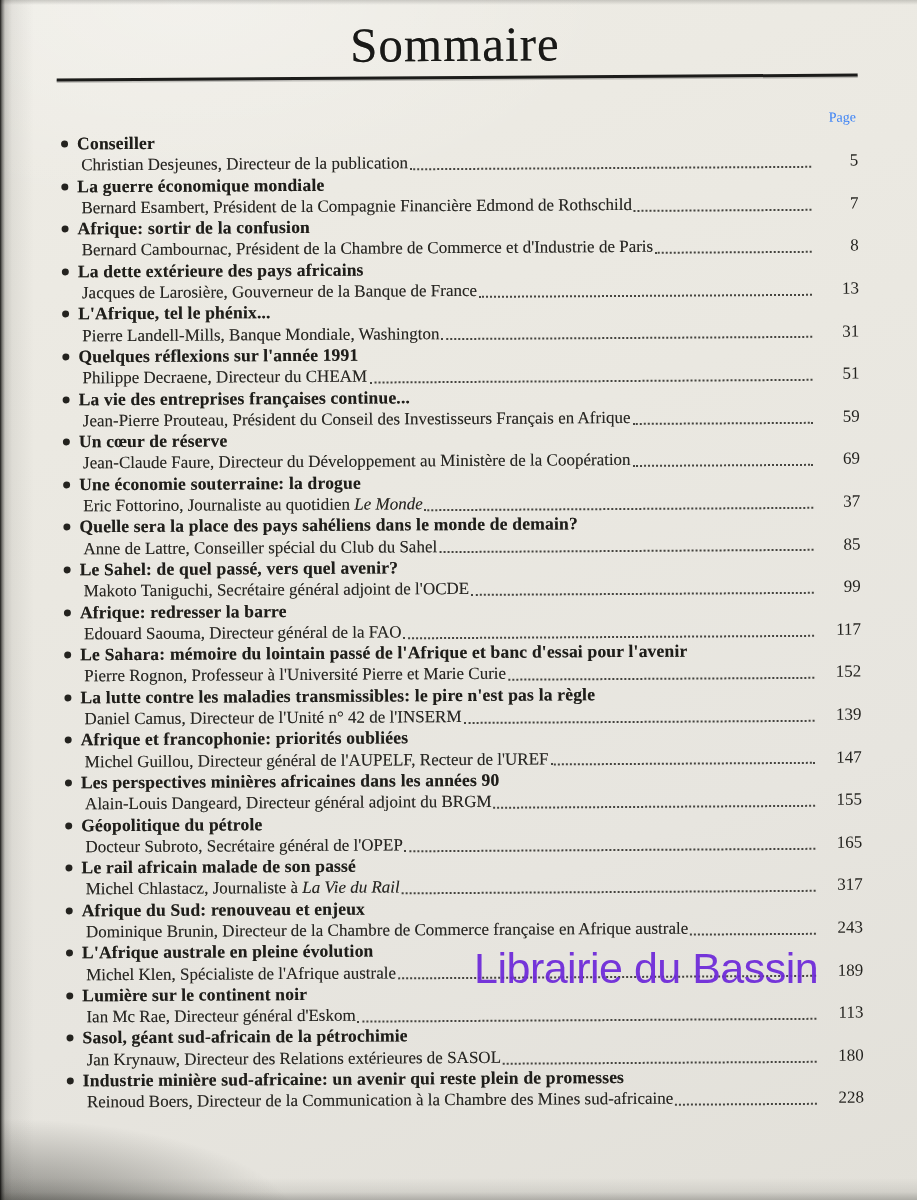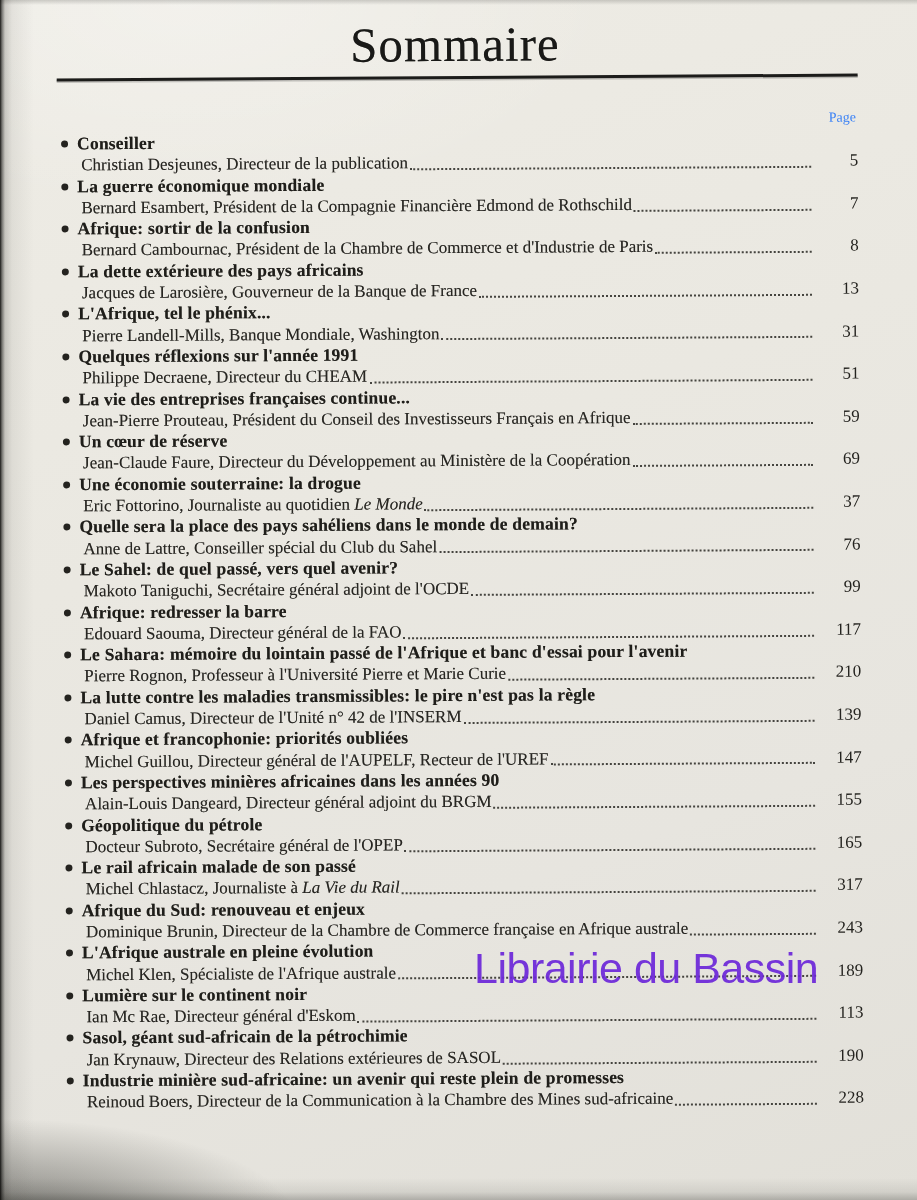--- a/index.html
+++ b/index.html
@@ -160,21 +160,21 @@
   </div>
 
   <div class="entry">
     <div class="trow">
       <span class="bullet"></span>
       <span class="etitle">Quelle sera la place des pays sahéliens dans le monde de demain?</span>
     </div>
     <div class="arow">
       <span class="eauthor"><span>Anne de Lattre, Conseiller spécial du Club du Sahel</span><i></i></span>
       <span class="leader"></span>
-      <span class="epage">76</span>
+      <span class="epage">85</span>
     </div>
   </div>
 
   <div class="entry">
     <div class="trow">
       <span class="bullet"></span>
       <span class="etitle">Le Sahel: de quel passé, vers quel avenir?</span>
     </div>
     <div class="arow">
       <span class="eauthor"><span>Makoto Taniguchi, Secrétaire général adjoint de l'OCDE</span><i></i></span>
@@ -196,21 +196,21 @@
   </div>
 
   <div class="entry">
     <div class="trow">
       <span class="bullet"></span>
       <span class="etitle">Le Sahara: mémoire du lointain passé de l'Afrique et banc d'essai pour l'avenir</span>
     </div>
     <div class="arow">
       <span class="eauthor"><span>Pierre Rognon, Professeur à l'Université Pierre et Marie Curie</span><i></i></span>
       <span class="leader"></span>
-      <span class="epage">210</span>
+      <span class="epage">152</span>
     </div>
   </div>
 
   <div class="entry">
     <div class="trow">
       <span class="bullet"></span>
       <span class="etitle">La lutte contre les maladies transmissibles: le pire n'est pas la règle</span>
     </div>
     <div class="arow">
       <span class="eauthor"><span>Daniel Camus, Directeur de l'Unité n° 42 de l'INSERM</span><i></i></span>
@@ -304,21 +304,21 @@
   </div>
 
   <div class="entry">
     <div class="trow">
       <span class="bullet"></span>
       <span class="etitle">Sasol, géant sud-africain de la pétrochimie</span>
     </div>
     <div class="arow">
       <span class="eauthor"><span>Jan Krynauw, Directeur des Relations extérieures de SASOL</span><i></i></span>
       <span class="leader"></span>
-      <span class="epage">190</span>
+      <span class="epage">180</span>
     </div>
   </div>
 
   <div class="entry">
     <div class="trow">
       <span class="bullet"></span>
       <span class="etitle">Industrie minière sud-africaine: un avenir qui reste plein de promesses</span>
     </div>
     <div class="arow">
       <span class="eauthor"><span>Reinoud Boers, Directeur de la Communication à la Chambre des Mines sud-africaine</span><i></i></span>

